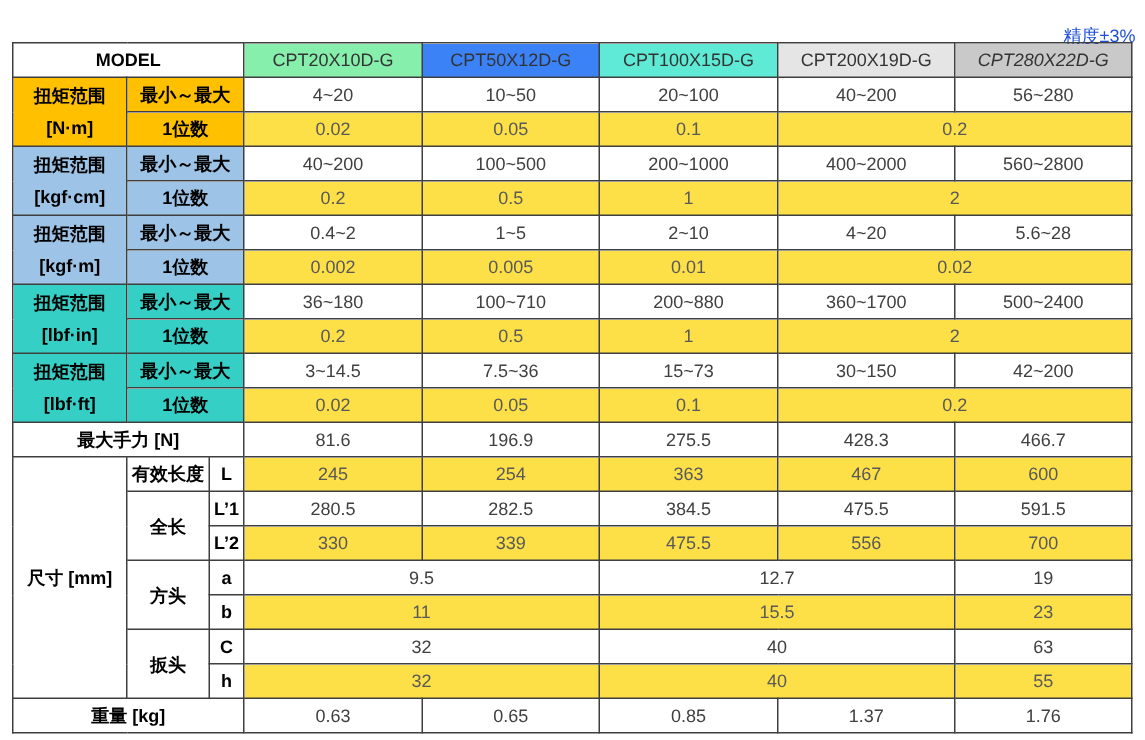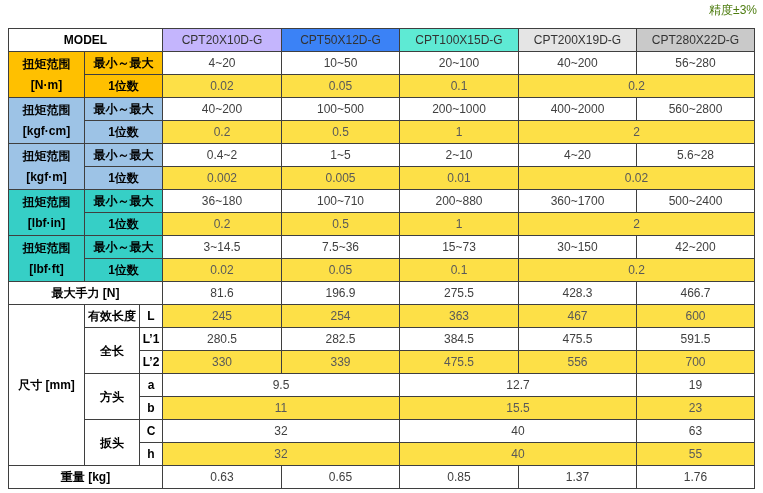--- a/index.html
+++ b/index.html
@@ -2,22 +2,22 @@
 <html><head>
 <meta charset="utf-8">
 <style>
   html,body{margin:0;padding:0;background:#ffffff;}
   body{
     width:763px;height:493px;position:relative;overflow:hidden;
     font-family:"Liberation Sans","DejaVu Sans",sans-serif;
     -webkit-font-smoothing:antialiased;
   }
   .note{
-    position:absolute;top:2px;right:6px;
-    font-size:12px;color:#4d7c0f;
+    position:absolute;top:16px;right:6px;
+    font-size:12px;color:#1d4ed8;
   }
   table.spec{
     position:absolute;left:8px;top:28px;
     border-collapse:collapse;table-layout:fixed;
     width:612px;
   }
   .spec th,.spec td{
     border:1px solid #3f3f3f;
     height:22px;padding:0 2px;
     text-align:center;vertical-align:middle;
@@ -45,25 +45,25 @@
     <col style="width:119px">
       <col style="width:118px">
       <col style="width:119px">
     <col style="width:118px">
       <col style="width:118px">
   </colgroup>
 
   <tbody>
       <tr>
     <th colspan="3">MODEL</th>
-    <th class="colh" style="background: #c4b5fd; text-align: center;">CPT20X10D-G</th>
+    <th class="colh" style="background: #86efac; text-align: center;">CPT20X10D-G</th>
     <th class="colh" style="background: #3b82f6;">CPT50X12D-G</th>
     <th class="colh" style="background: #5eead4;">CPT100X15D-G</th>
     <th class="colh" style="background: #e5e5e5;">CPT200X19D-G</th>
-    <th class="colh" style="background: rgb(201, 201, 201);">CPT280X22D-G</th>
+    <th class="colh" style="background: rgb(201, 201, 201); font-style: italic;">CPT280X22D-G</th>
   </tr>
 
   <tr>
     <th class="glabel" rowspan="2" style="background: rgb(255, 192, 0);">
       <div>扭矩范围</div>
       <div>[N·m]</div>
     </th>
     <th colspan="2" style="background: rgb(255, 192, 0);">最小～最大</th>
     <td>4~20</td>
     <td>10~50</td>

